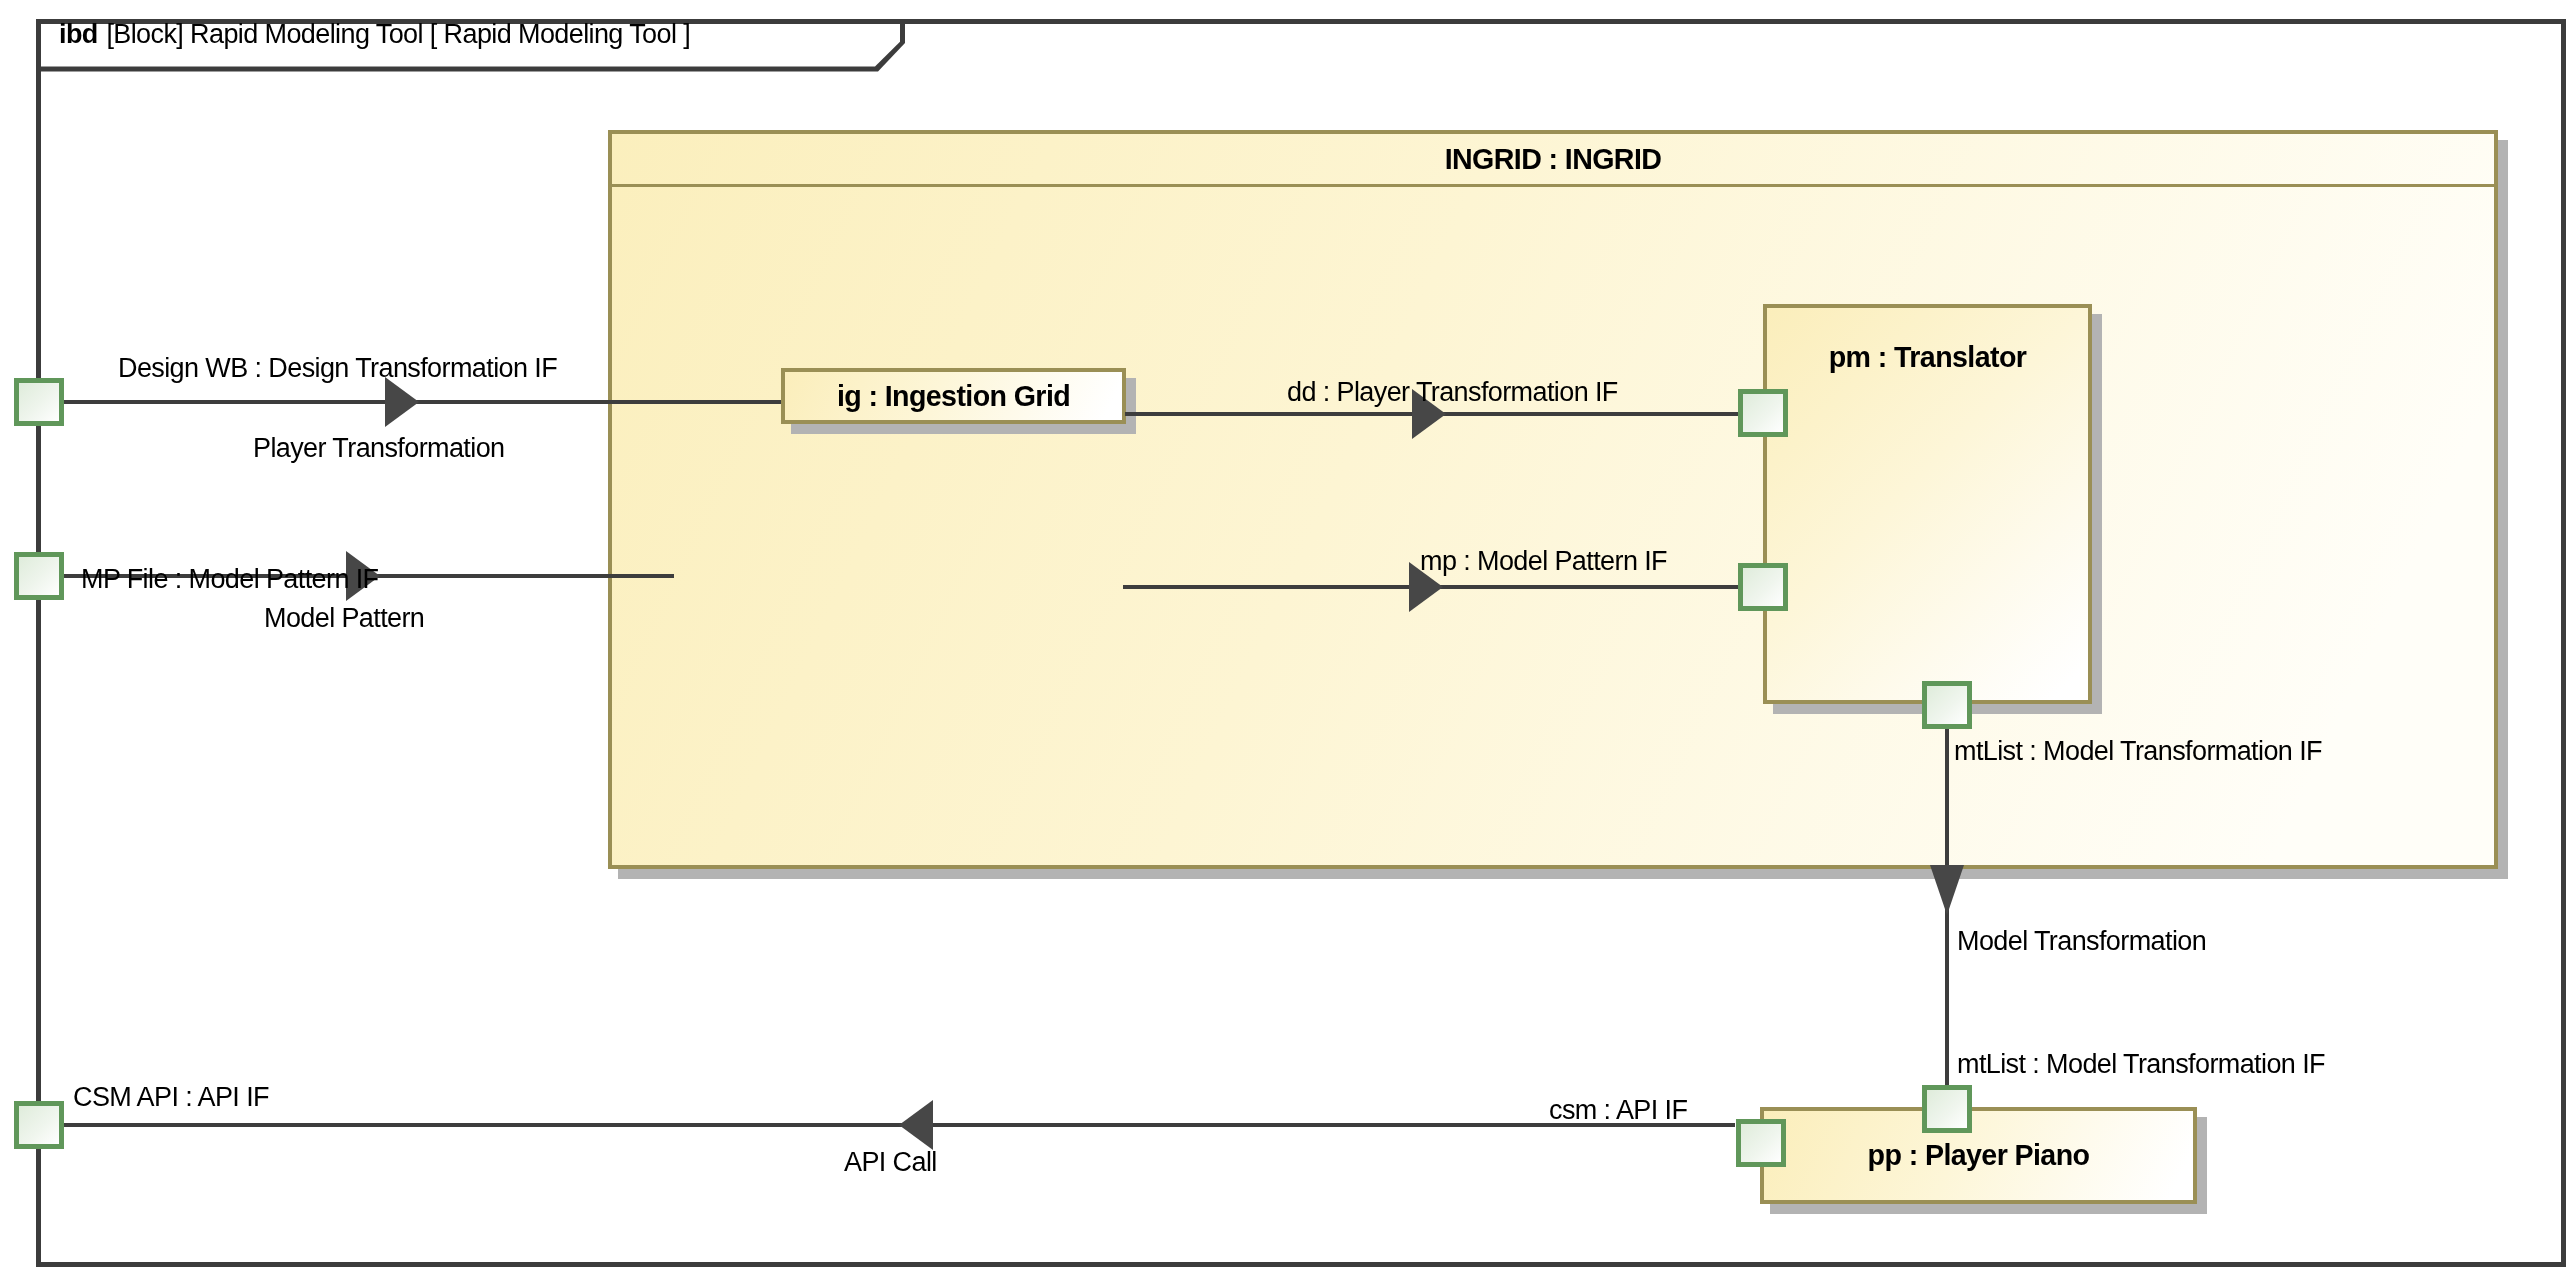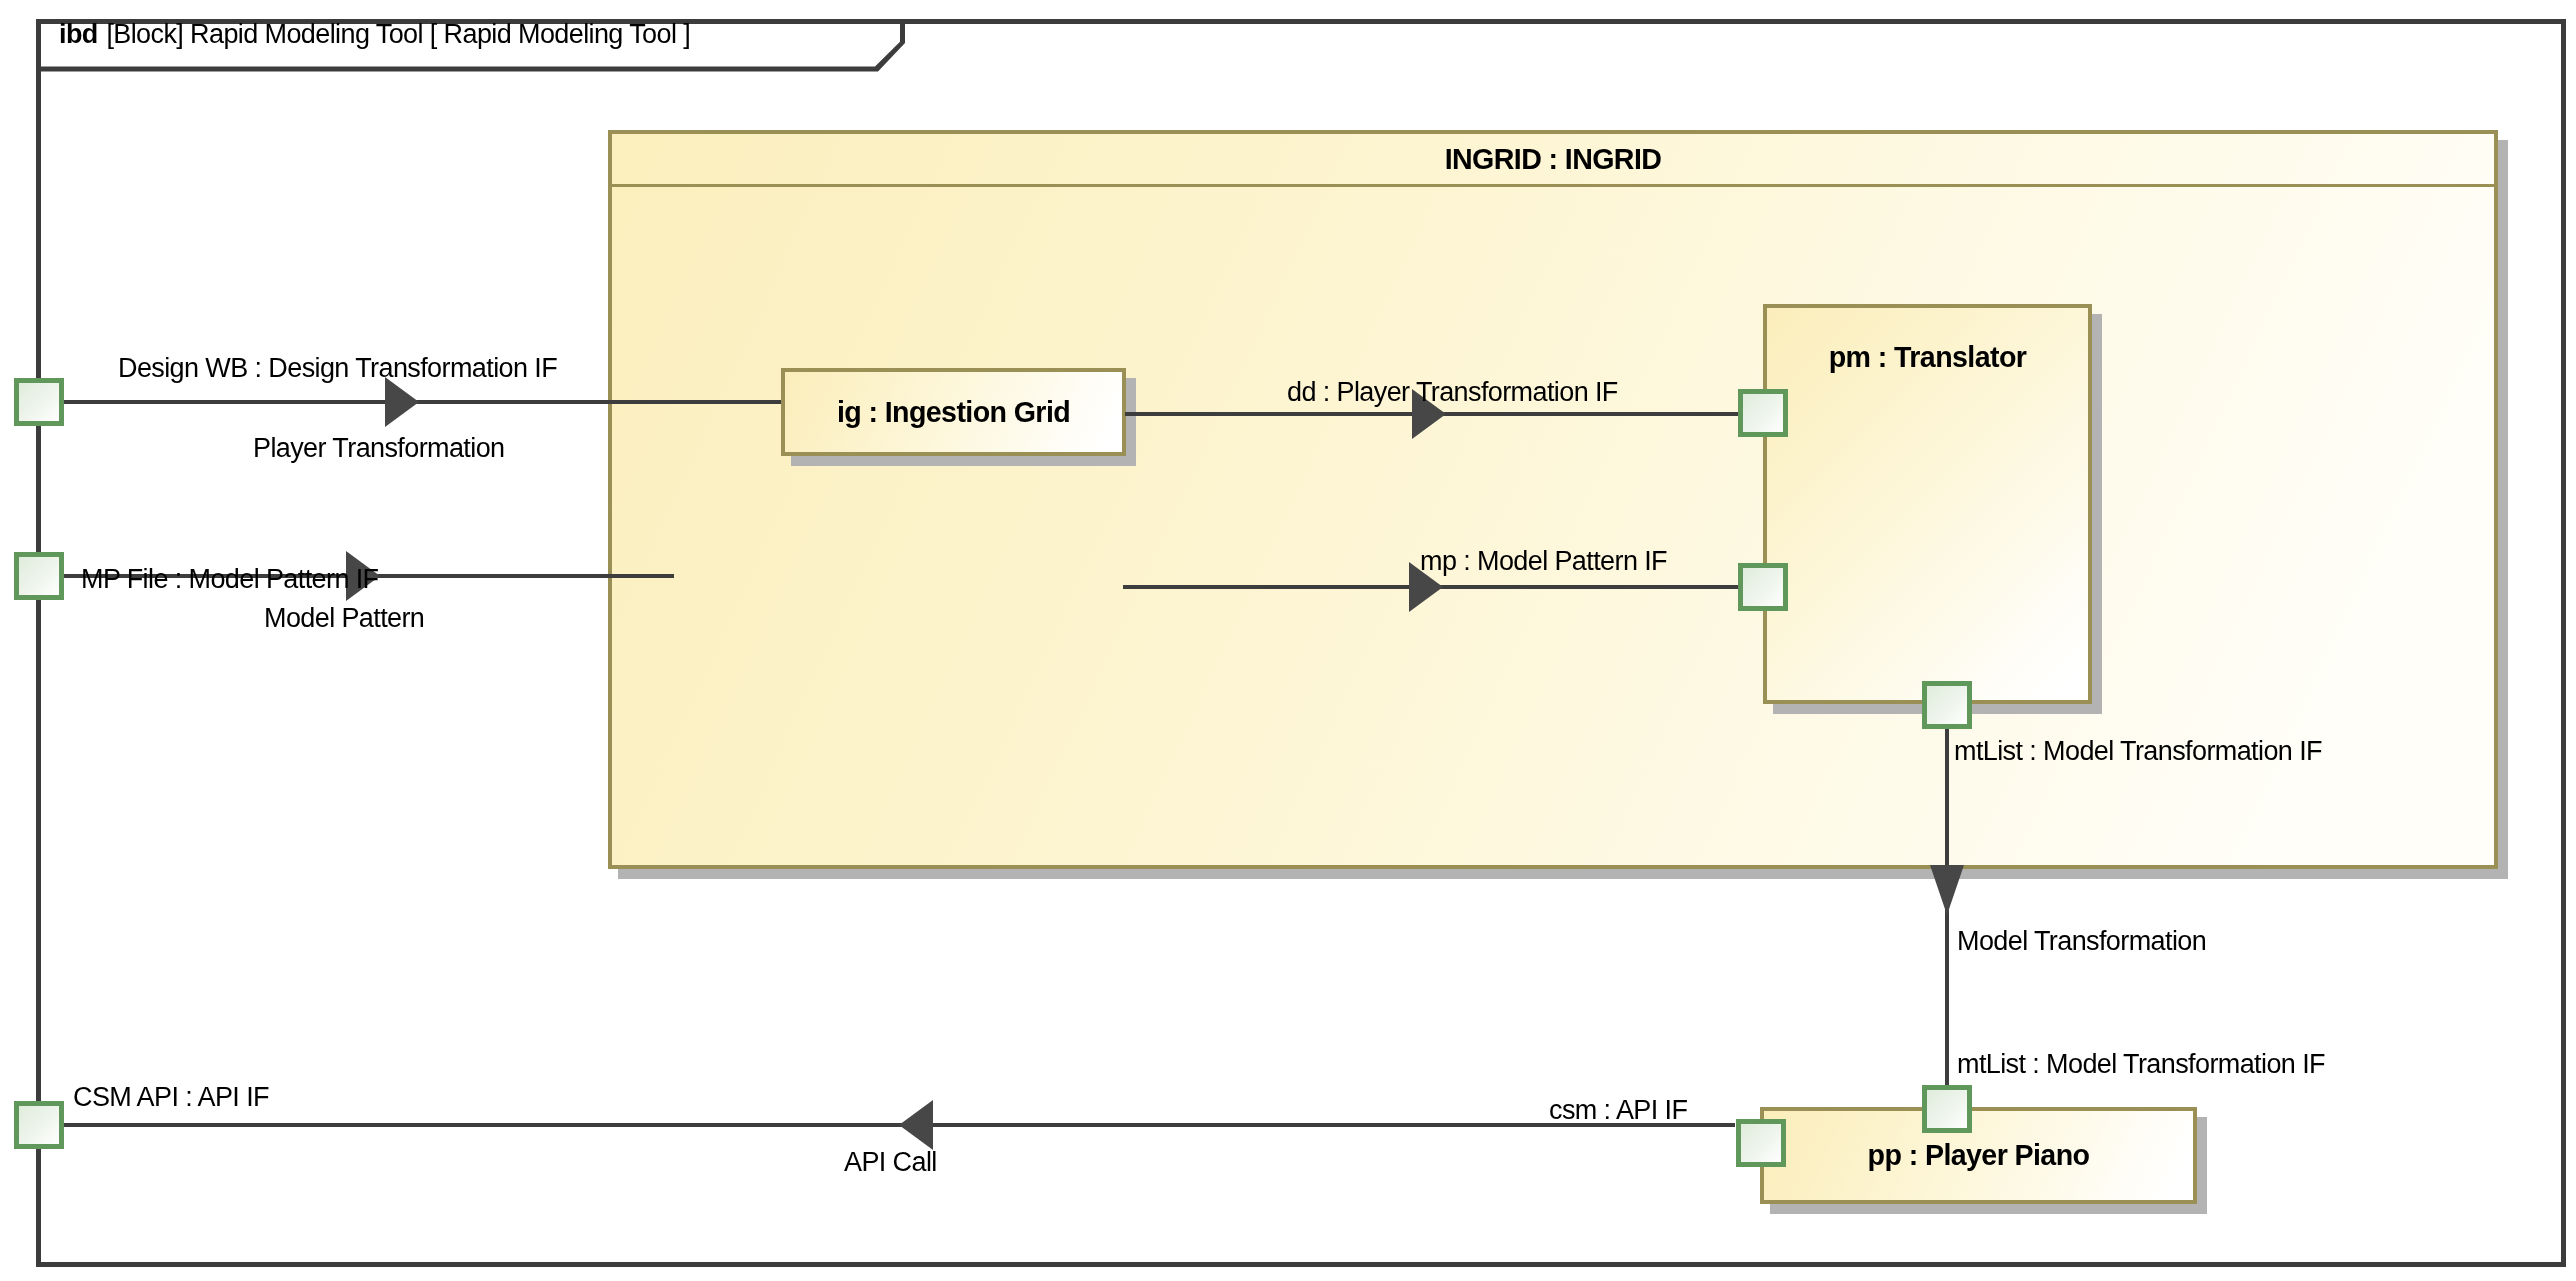--- a/index.html
+++ b/index.html
@@ -23,21 +23,21 @@
   
   .block { position:absolute; border:4.3px solid #9a8f55; box-shadow:10px 10px 0 #b3b3b3; z-index:1; }
   .blk-big   { background:linear-gradient(115deg, #fbefbd 0%, #fdf5d3 40%, #fffef8 90%); }
   .blk-part  { background:linear-gradient(115deg, #fbeebb 0%, #fdf6d8 45%, #ffffff 95%);
                display:flex; align-items:center; justify-content:center; z-index:2; }
   .blk-title { font-weight:bold; font-size:28.6px; letter-spacing:-0.6px; color:#000; white-space:nowrap;text-align:center; }
   .ingrid-header { position:absolute; left:0; top:0; width:100%; height:53px;
                    border-bottom:3.7px solid #9a8f55; display:flex; align-items:center; justify-content:center; }
 
   #ingrid { left:608px;  top:130px;  width:1890px; height:739px; }
-  #ig     { left:781px; top:368px;  width:345px;  height:88px; }
+  #ig     { left:781px; top:368px;  width:345px;  height:56px; }
   #mp     { left:674px; top:542px;  width:450px;  height:76px; }
   #pm     { left:1763px; top:304px;  width:329px;  height:400px;
             background:linear-gradient(135deg,#fbeebb 0%, #fdf6d8 45%, #ffffff 95%); z-index:2; }
   #pm .blk-title { position:absolute; top:26px; width:100%; text-align:center;margin-top:7px; }
   #pp     { left:1760px; top:1107px; width:437px;  height:97px; z-index:2; }
 
   
   .hline { position:absolute; height:4.3px; background:#3d3d3d; z-index:3; }
   .vline { position:absolute; width:4.3px;  background:#3d3d3d; z-index:3; }
 

